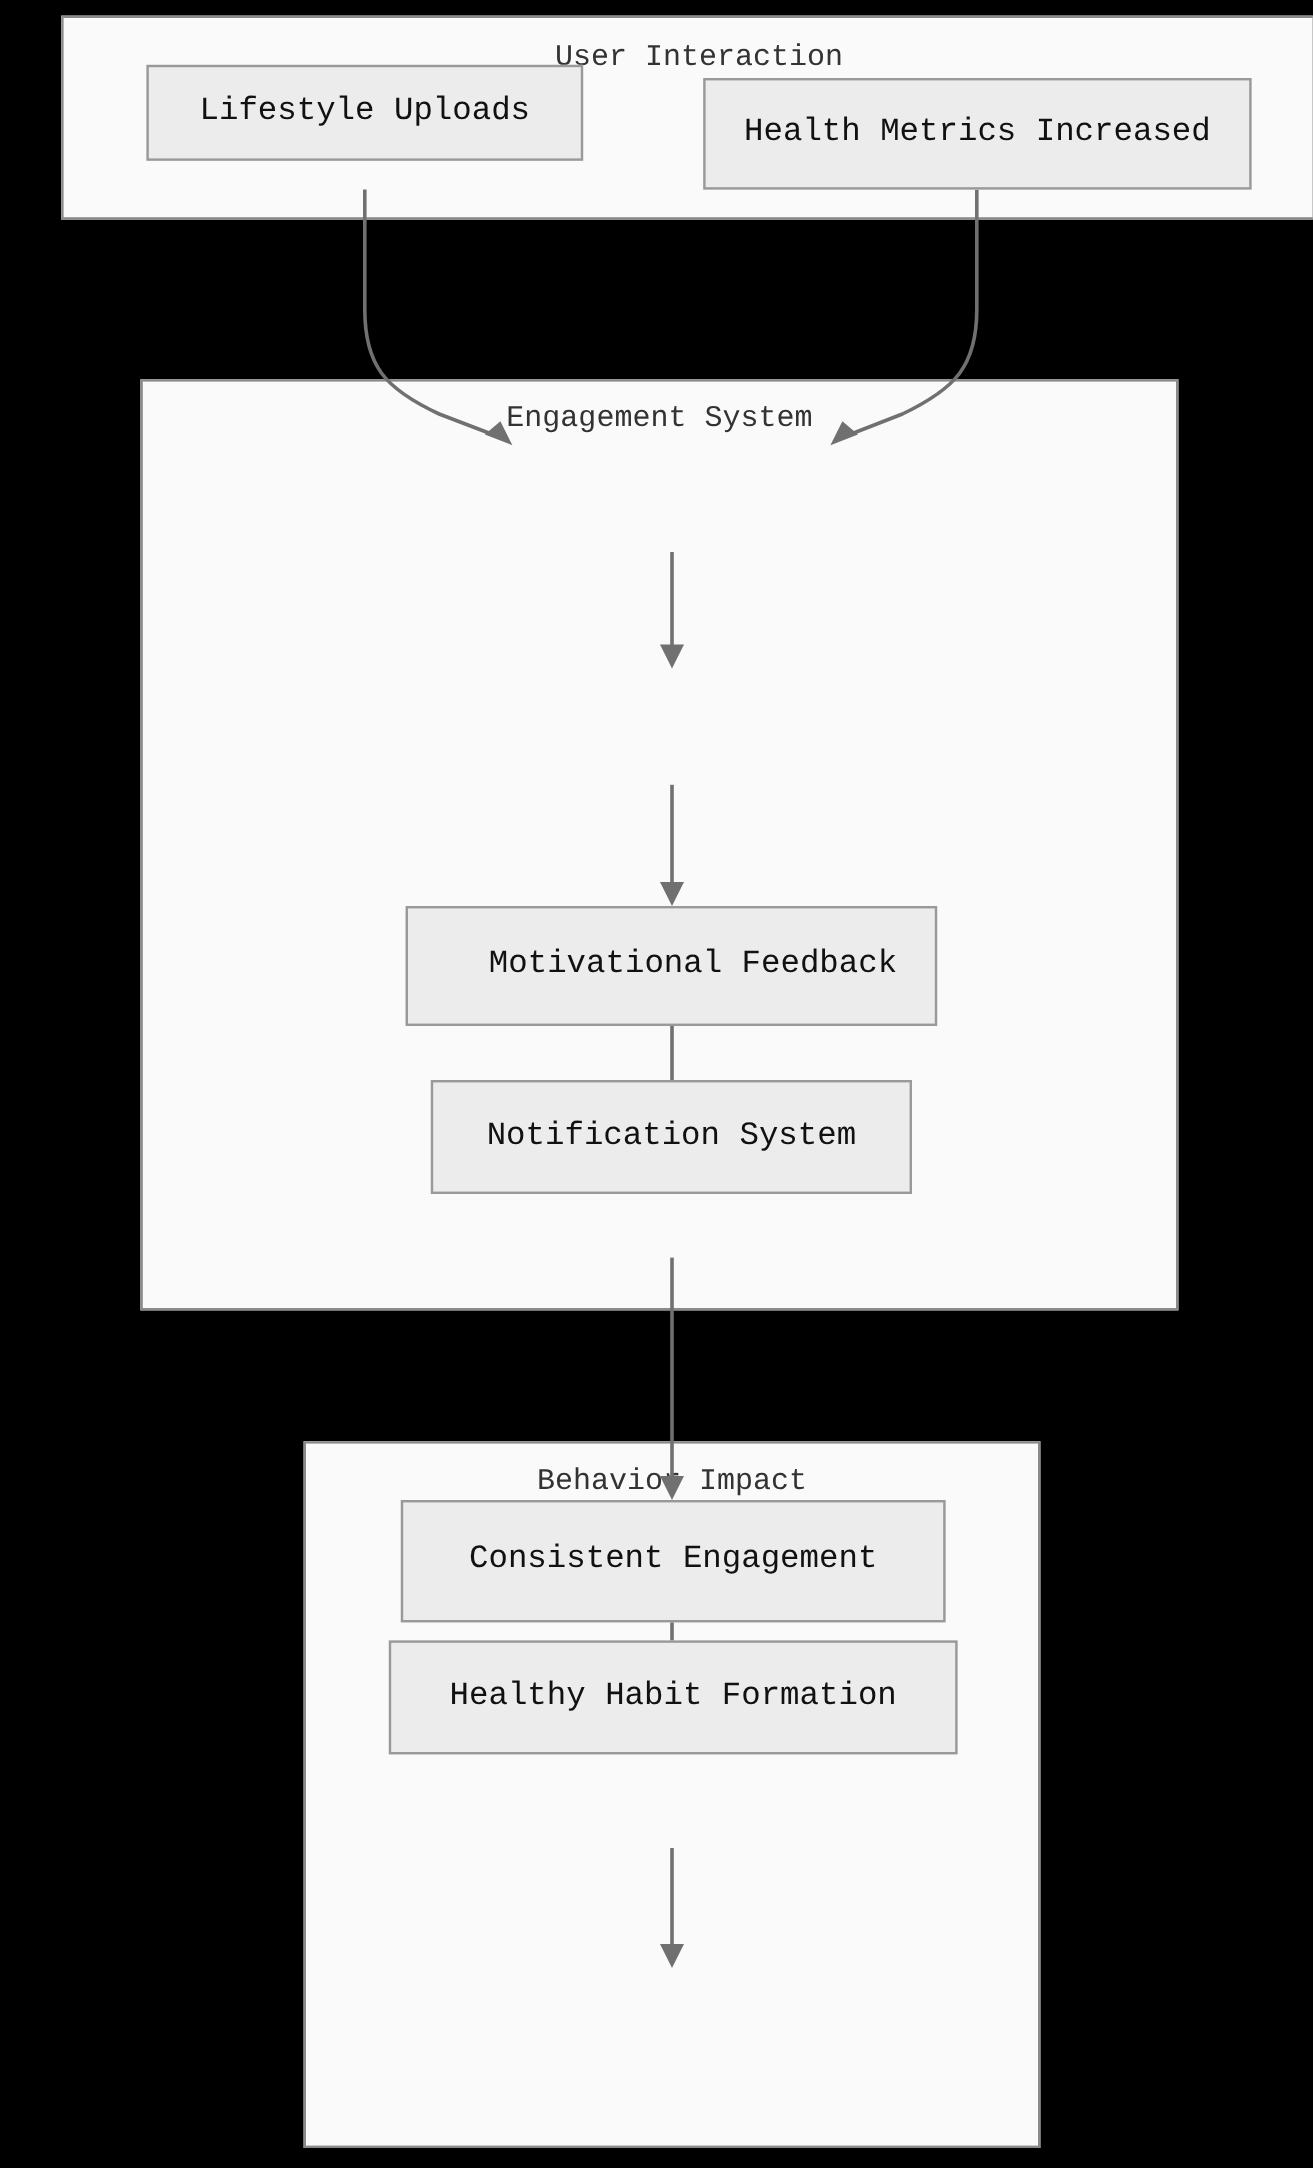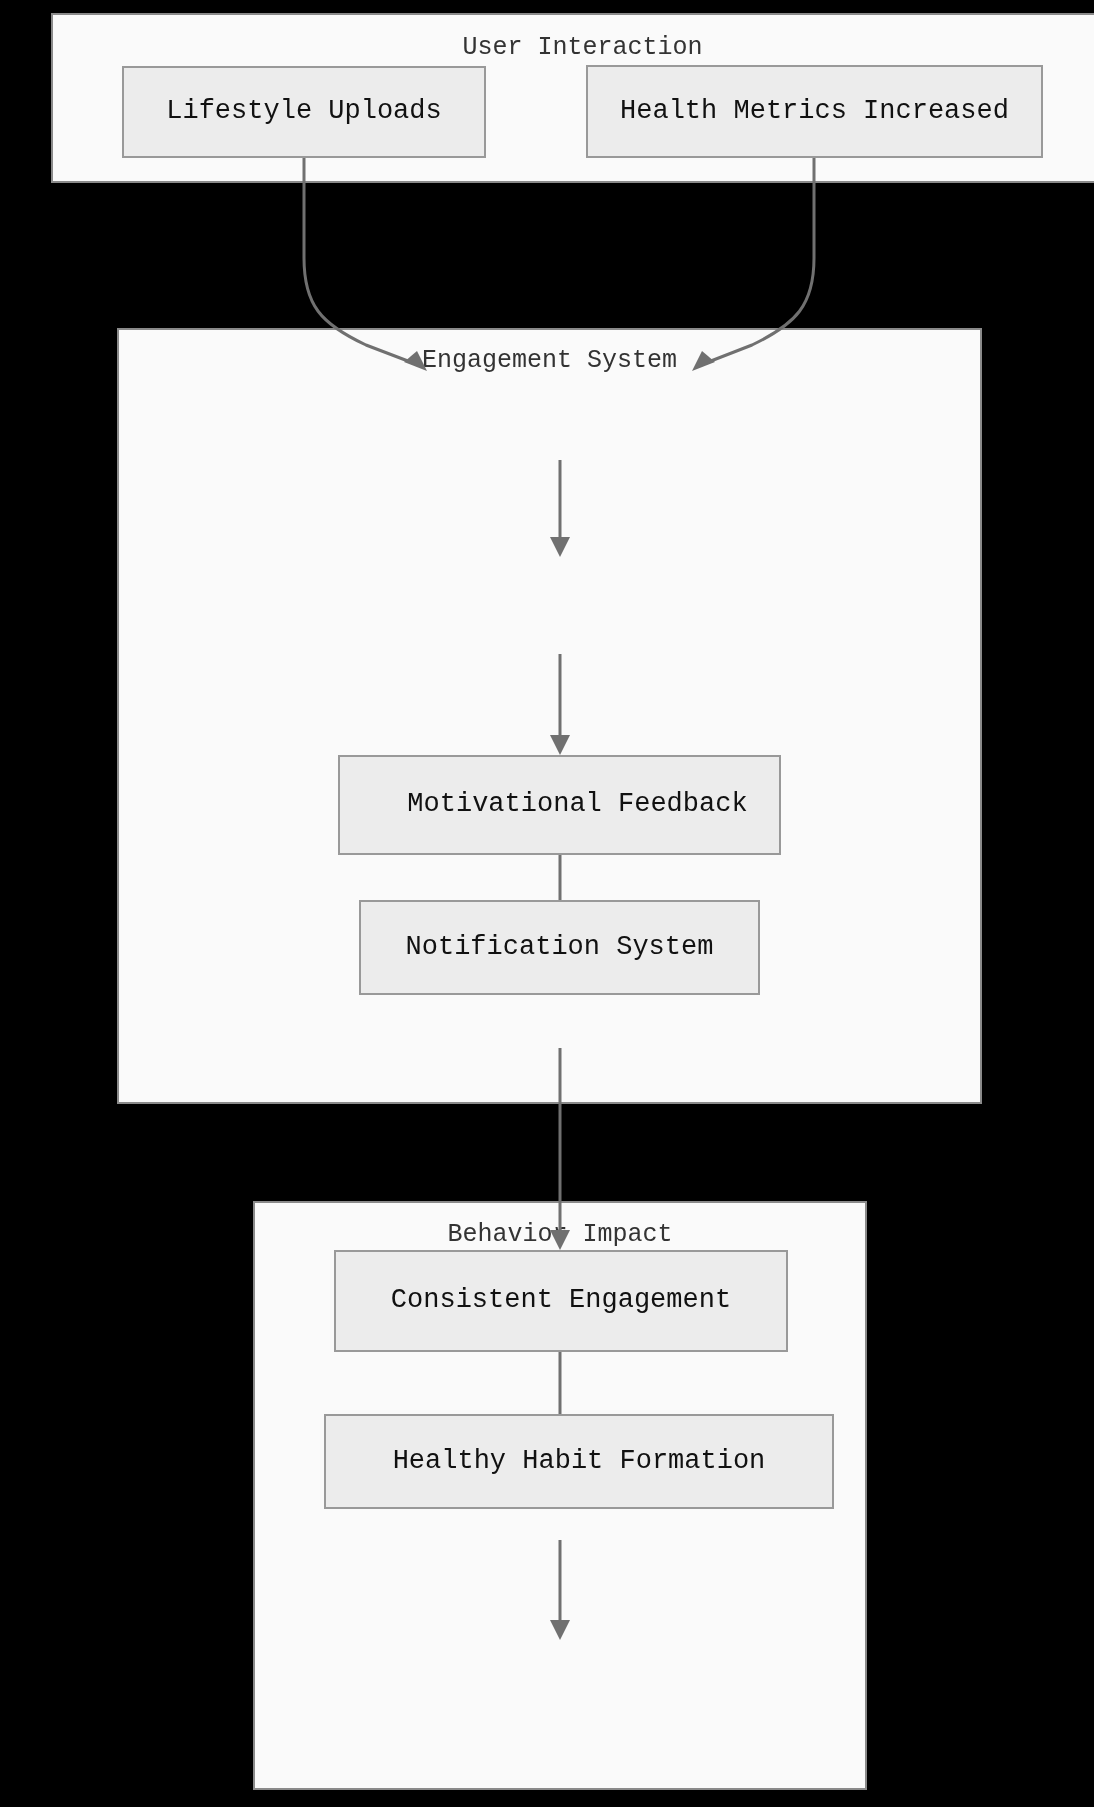--- a/index.html
+++ b/index.html
@@ -32,21 +32,21 @@
     color: #333333;
     font-size: 25px;
     line-height: 1;
     white-space: nowrap;
     pointer-events: none;
   }
   #cluster-user-interaction {
     left: 15px;  top: 13px;  width: 1063px; height: 170px;
   }
   #cluster-engagement-system {
-    left: 81px;  top: 328px;  width: 865px;  height: 776px;
+    left: 81px;  top: 316px;  width: 865px;  height: 776px;
   }
   #cluster-behavior-impact {
     left: 217px; top: 1201px; width: 614px;  height: 589px;
   }
   .cluster-label.ui   { top: 20px; }
   .cluster-label.es   { top: 18px; }
   .cluster-label.bi   { top: 19px; }
 
   
   .node {
@@ -56,28 +56,28 @@
     box-sizing: border-box;
     display: flex;
     align-items: center;
     justify-content: center;
     color: #111111;
     font-size: 27px;
     line-height: 1.1;
     white-space: nowrap;
     z-index: 3;
   }
-  #node-lifestyle-uploads        { left: 86px;  top: 66px;   width: 364px; height: 92px; }
+  #node-lifestyle-uploads        { left: 86px;  top: 54px;   width: 364px; height: 80px; }
   #node-health-metrics-tracking  { left: 550px; top: 65px;   width: 457px; height: 93px; }
   #node-health-score-engine      { left: 320px; top: 361px;  width: 407px; height: 99px; }
   #node-streak-tracking-system   { left: 299px; top: 557px;  width: 450px; height: 97px; }
   #node-motivational-feedback    { left: 302px; top: 755px;  width: 443px; height: 100px; padding-left: 36px; }
   #node-notification-system      { left: 323px; top: 900px;  width: 401px; height: 95px; }
   #node-consistent-engagement    { left: 298px; top: 1250px; width: 454px; height: 102px; }
-  #node-healthy-habit-formation  { left: 288px; top: 1414px; width: 510px; height: 95px; text-align: center; }
+  #node-healthy-habit-formation  { left: 288px; top: 1367px; width: 474px; height: 95px; text-align: center; }
   #node-increased-awareness      { left: 317px; top: 1640px; width: 413px; height: 95px; }
 
   
   #edges {
     position: absolute;
     left: 0; top: 0;
     width: 1094px;
     height: 1807px;
     z-index: 2;
     pointer-events: none;

